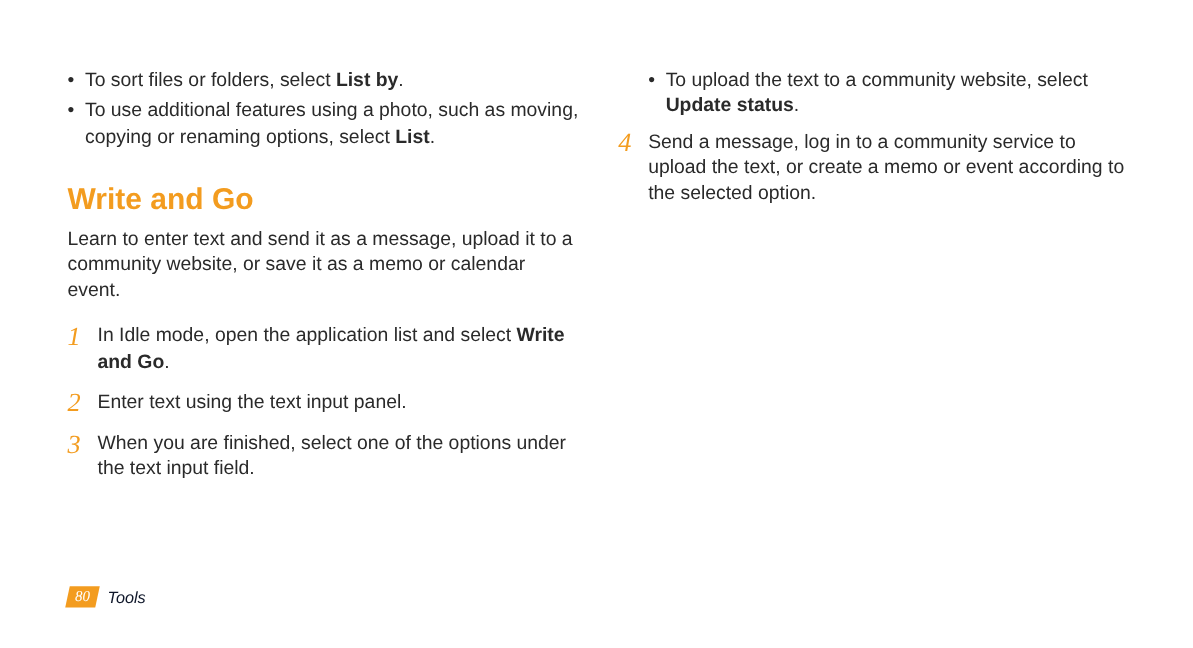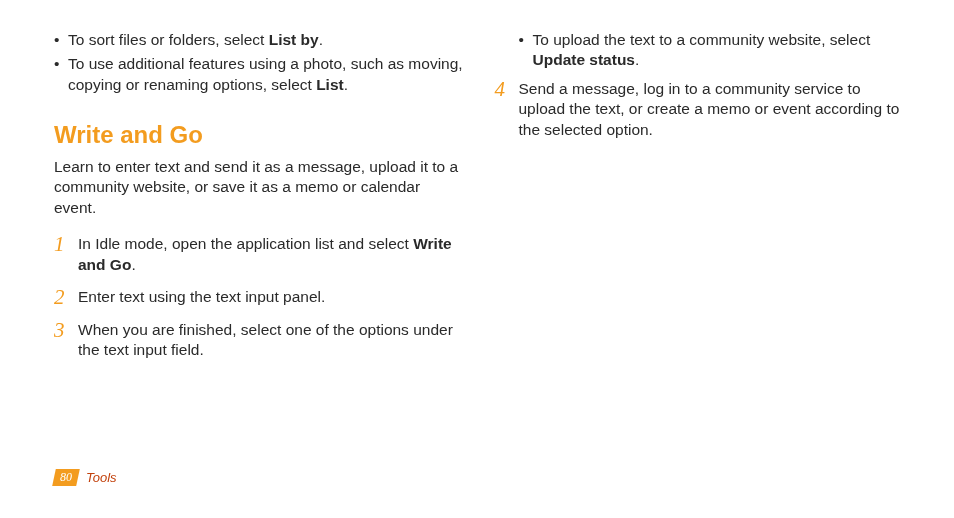--- a/index.html
+++ b/index.html
@@ -15,20 +15,21 @@
   .page {
     position: relative;
     width: 954px;
     height: 518px;
     box-sizing: border-box;
     padding: 30px 50px 0 54px;
   }
   .columns {
     display: flex;
     gap: 31px;
+    margin-top: 25px;
   }
   .col {
     flex: 1;
     font-size: 15.5px;
     line-height: 1.32;
     color: #2a2a2a;
   }
   .bullet-list {
     margin: 0;
     padding: 0;
@@ -110,21 +111,21 @@
     padding: 1px 6px 1px 6px;
     transform: skewX(-12deg);
     display: inline-block;
   }
   .page-num span {
     display: inline-block;
     transform: skewX(12deg);
   }
   .footer-label {
     font-style: italic;
-    color: #c2410c;
+    color: #0f172a;
     font-size: 13px;
   }
   .step-sub {
     margin-top: 6px;
   }
 </style>
 </head>
 <body>
 
 <div class="page">

